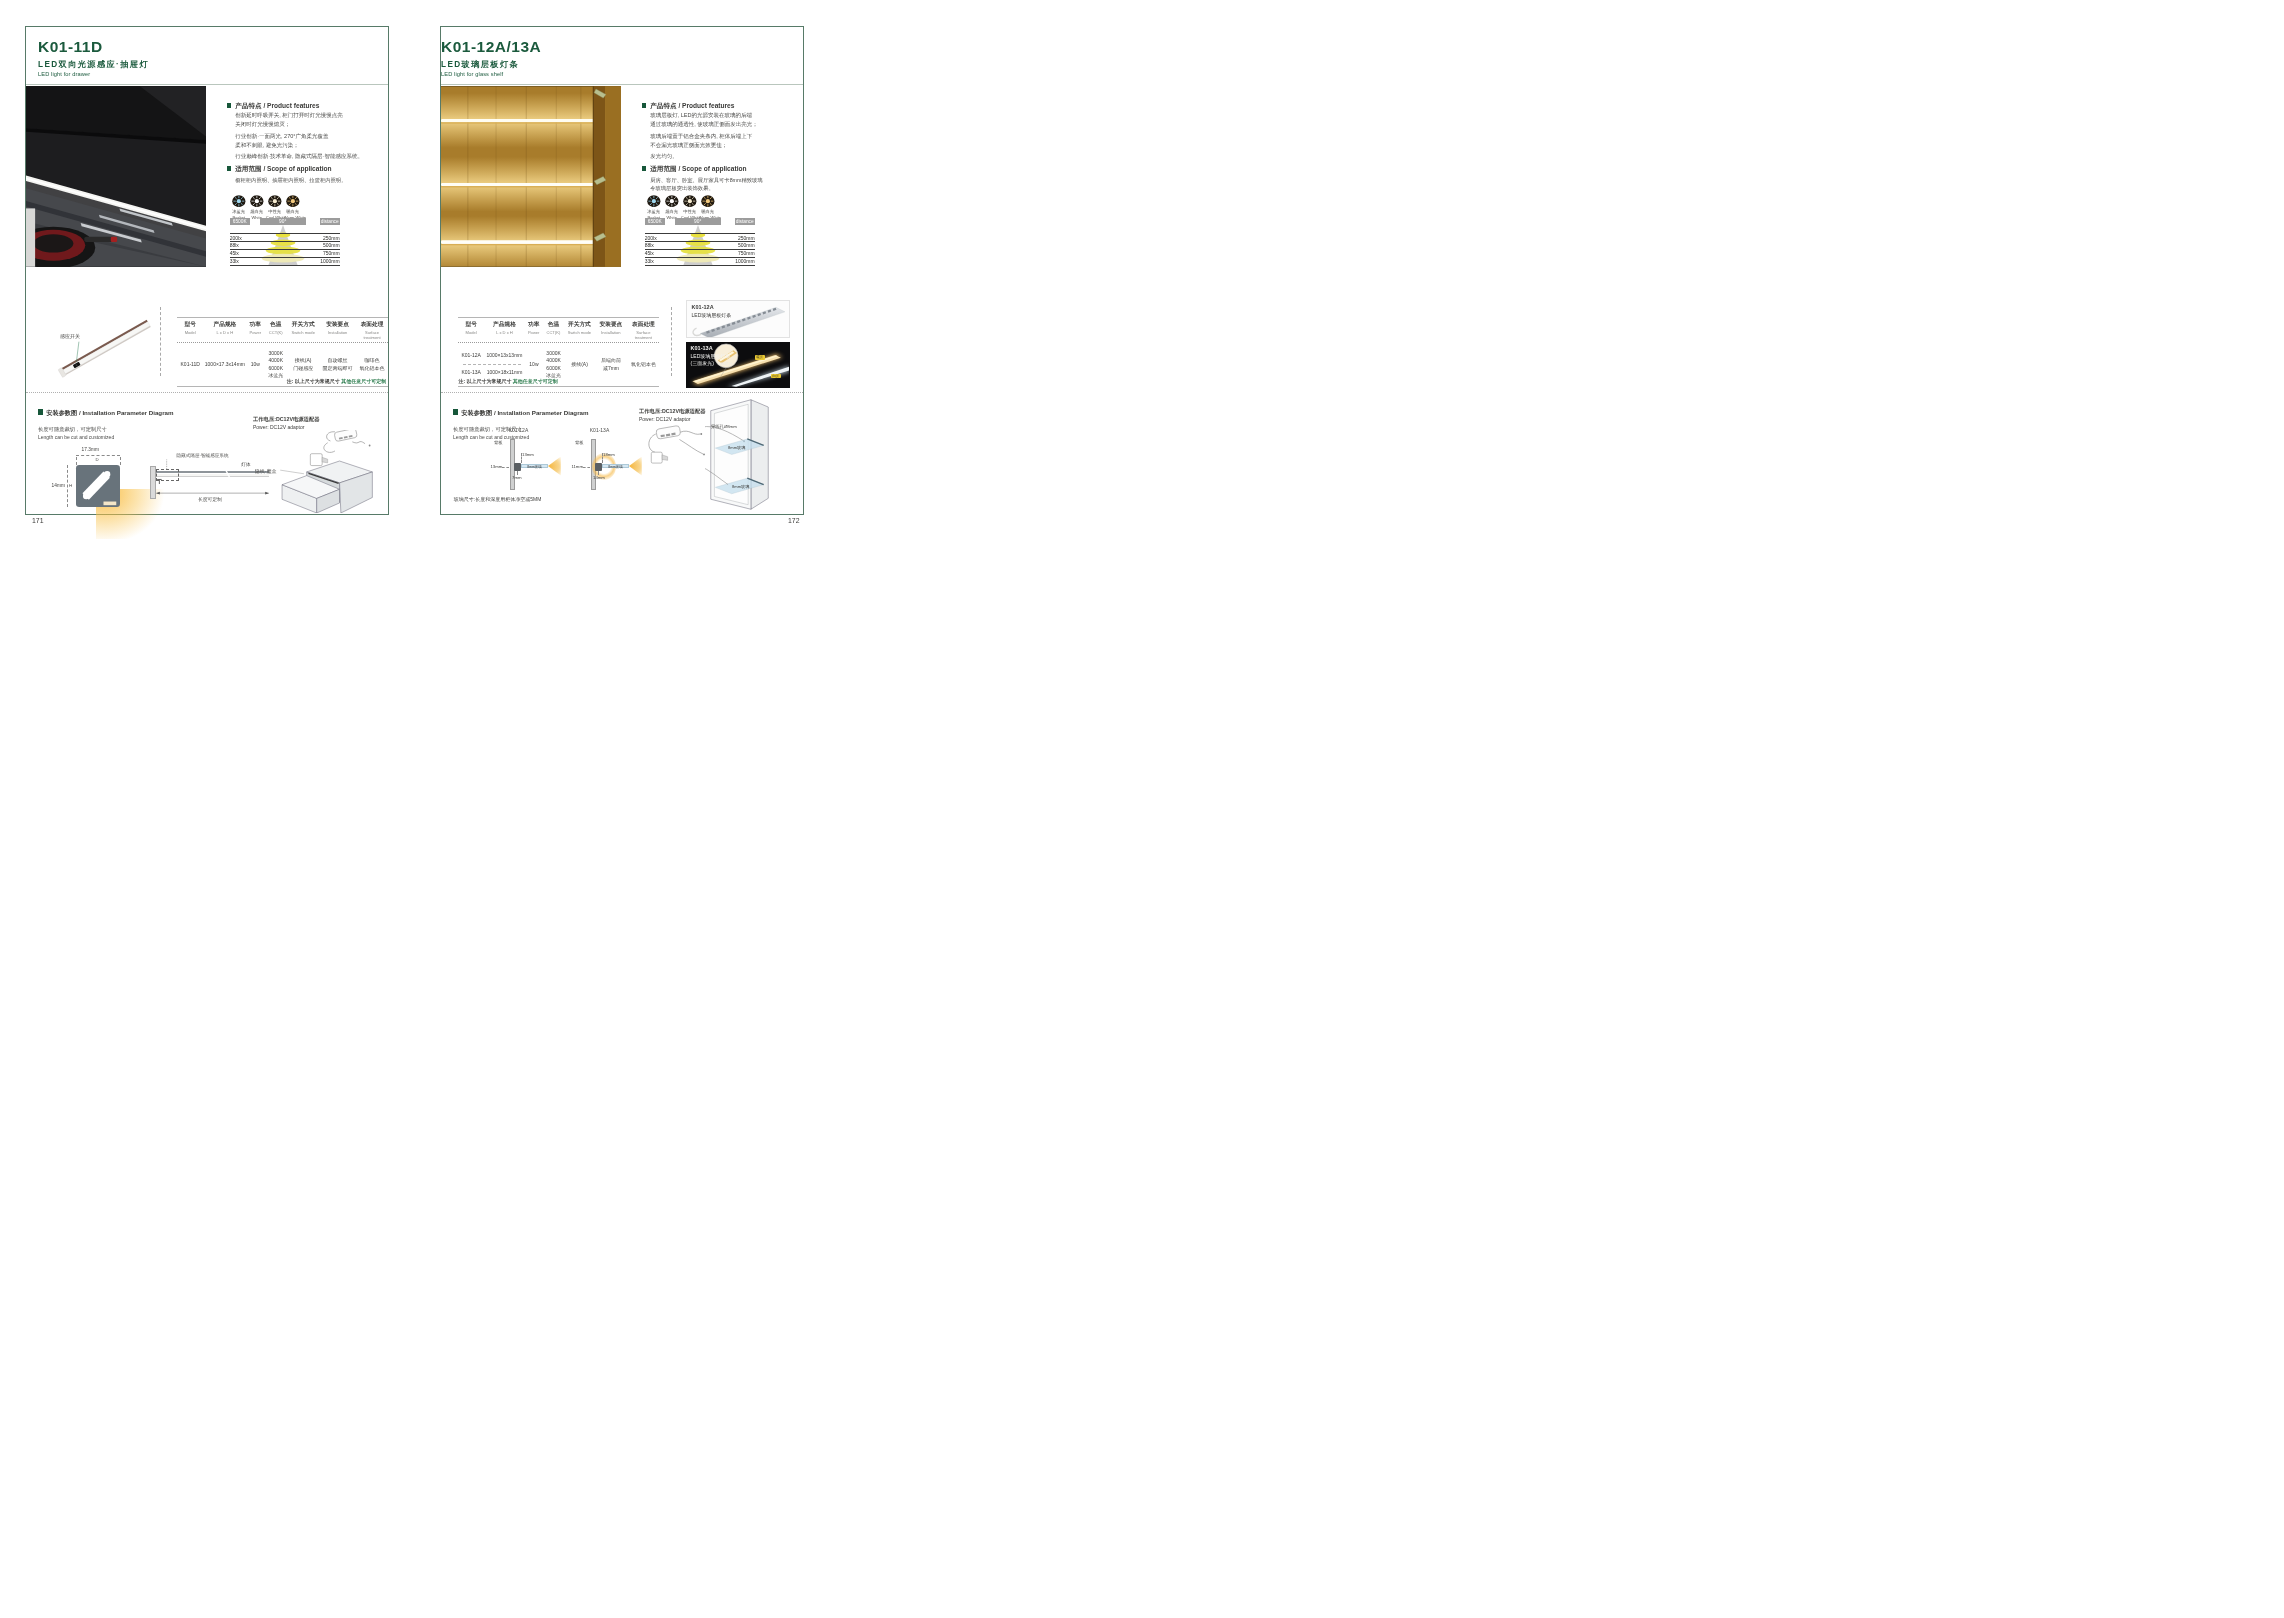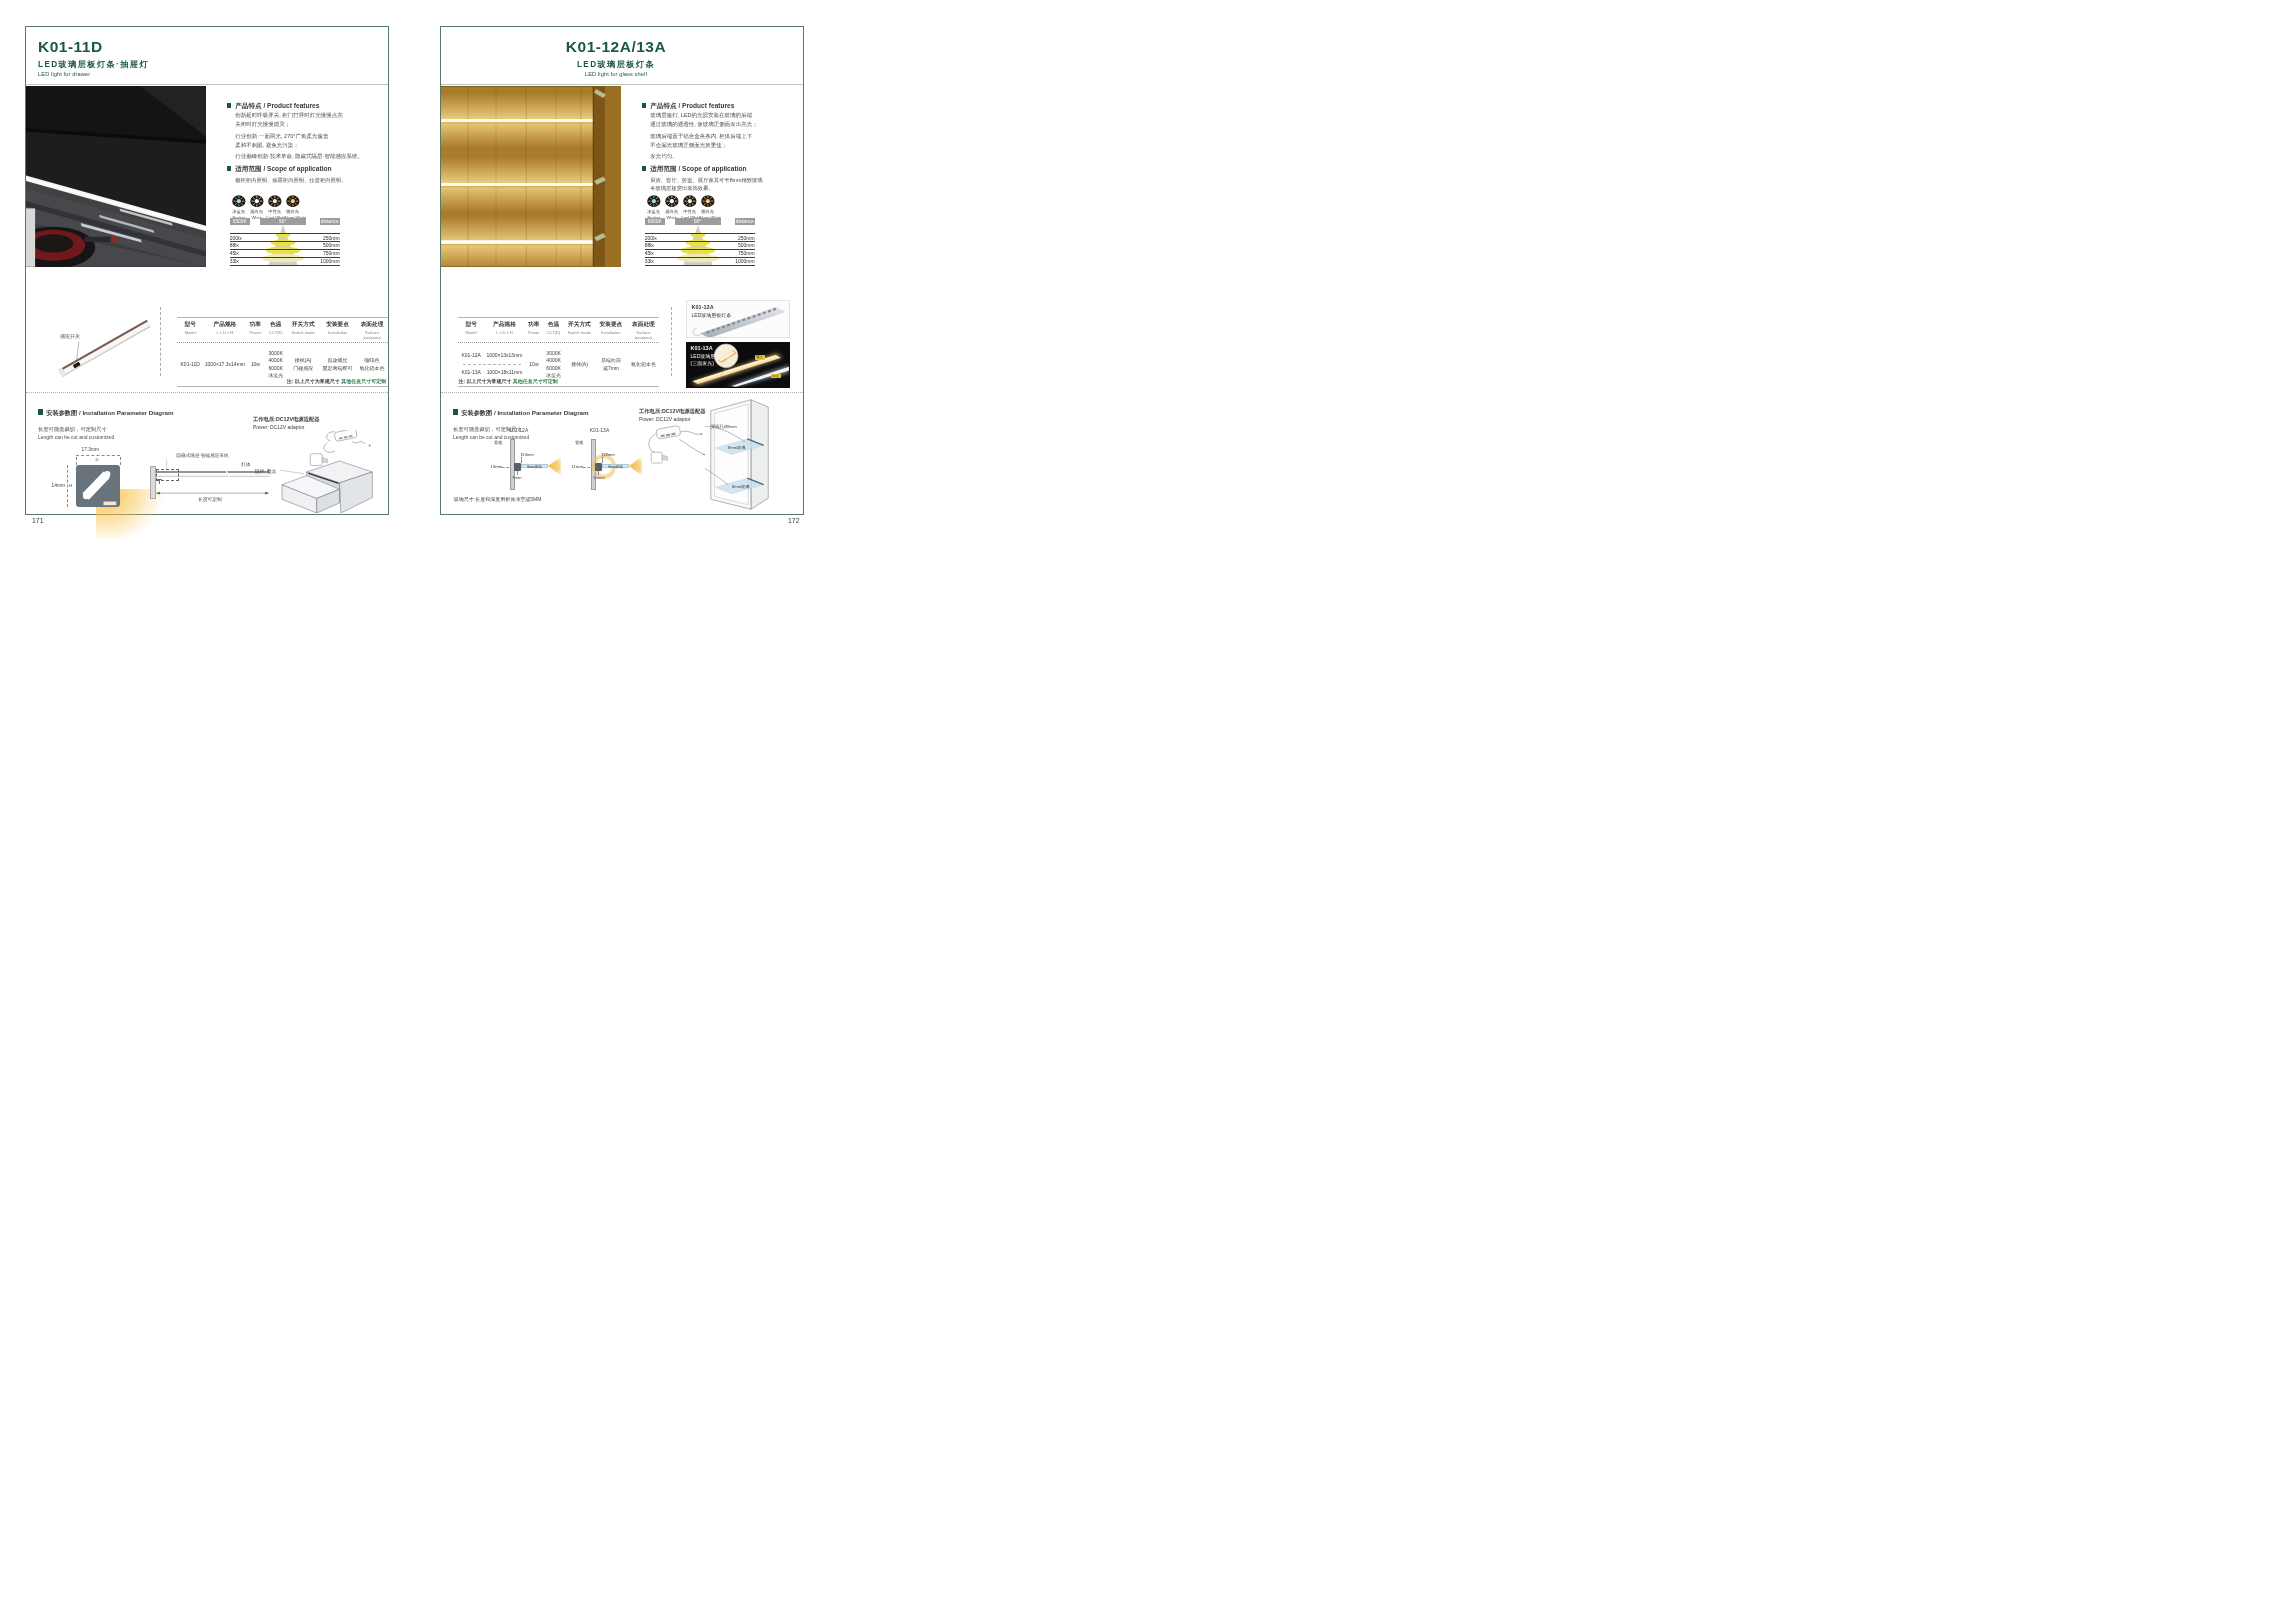--- a/index.html
+++ b/index.html
@@ -9,21 +9,21 @@
   .pre{white-space:pre-line;}
 
   
   .page{position:absolute;top:25.6px;width:362px;height:487px;border:0.5px solid #577a68;background:#fff;}
   #page-left{left:25px;}
   #page-right{left:440px;}
 
   
   .hdr{position:absolute;top:0;left:0;right:0;height:58px;border-bottom:0.5px solid #b9c6bd;box-sizing:border-box;padding-top:12.8px;}
   .hdr-l{padding-left:12px;}
-  .hdr-r{text-align:center;padding-right:12px;}
+  .hdr-r{text-align:left;padding-right:12px;}
   .model-title{font-size:15.5px;font-weight:bold;color:#1b5a3d;line-height:1;letter-spacing:0.5px;}
   .sub-cn{font-size:8.2px;font-weight:bold;color:#1b5a3d;letter-spacing:1.4px;margin-top:4.1px;}
   .sub-en{font-size:5.7px;color:#1b5a3d;margin-top:1.4px;letter-spacing:0.1px;}
 
   
   .photo{position:absolute;top:59px;left:0;width:180px;height:181px;overflow:hidden;background:#111;}
   .photo svg{display:block;}
 
   
   .features{position:absolute;left:201px;top:59px;width:159px;height:183px;}
@@ -132,21 +132,21 @@
 </style>
 </head>
 <body>
 
 <div id="canvas">
 
   <div class="page" id="page-left">
 
     <div class="hdr hdr-l">
       <div class="model-title">K01-11D</div>
-      <div class="sub-cn">LED玻璃层板灯条·抽屉灯</div>
+      <div class="sub-cn">LED双向光源感应·抽屉灯</div>
       <div class="sub-en">LED light for drawer</div>
     </div>
 
     <div class="photo">
       <svg width="180" height="181" viewBox="0 0 395 396">
         <rect width="395" height="396" fill="#1d1d1f"></rect>
         <polygon points="0,0 395,0 395,118 0,92" fill="#141415"></polygon>
         <polygon points="250,0 395,0 395,110" fill="#222224"></polygon>
         <polygon points="0,92 395,118 395,126 0,100" fill="#0b0b0c"></polygon>
         <polygon points="0,206 395,318 395,340 0,228" fill="#ffffff" opacity="0.16"></polygon>

